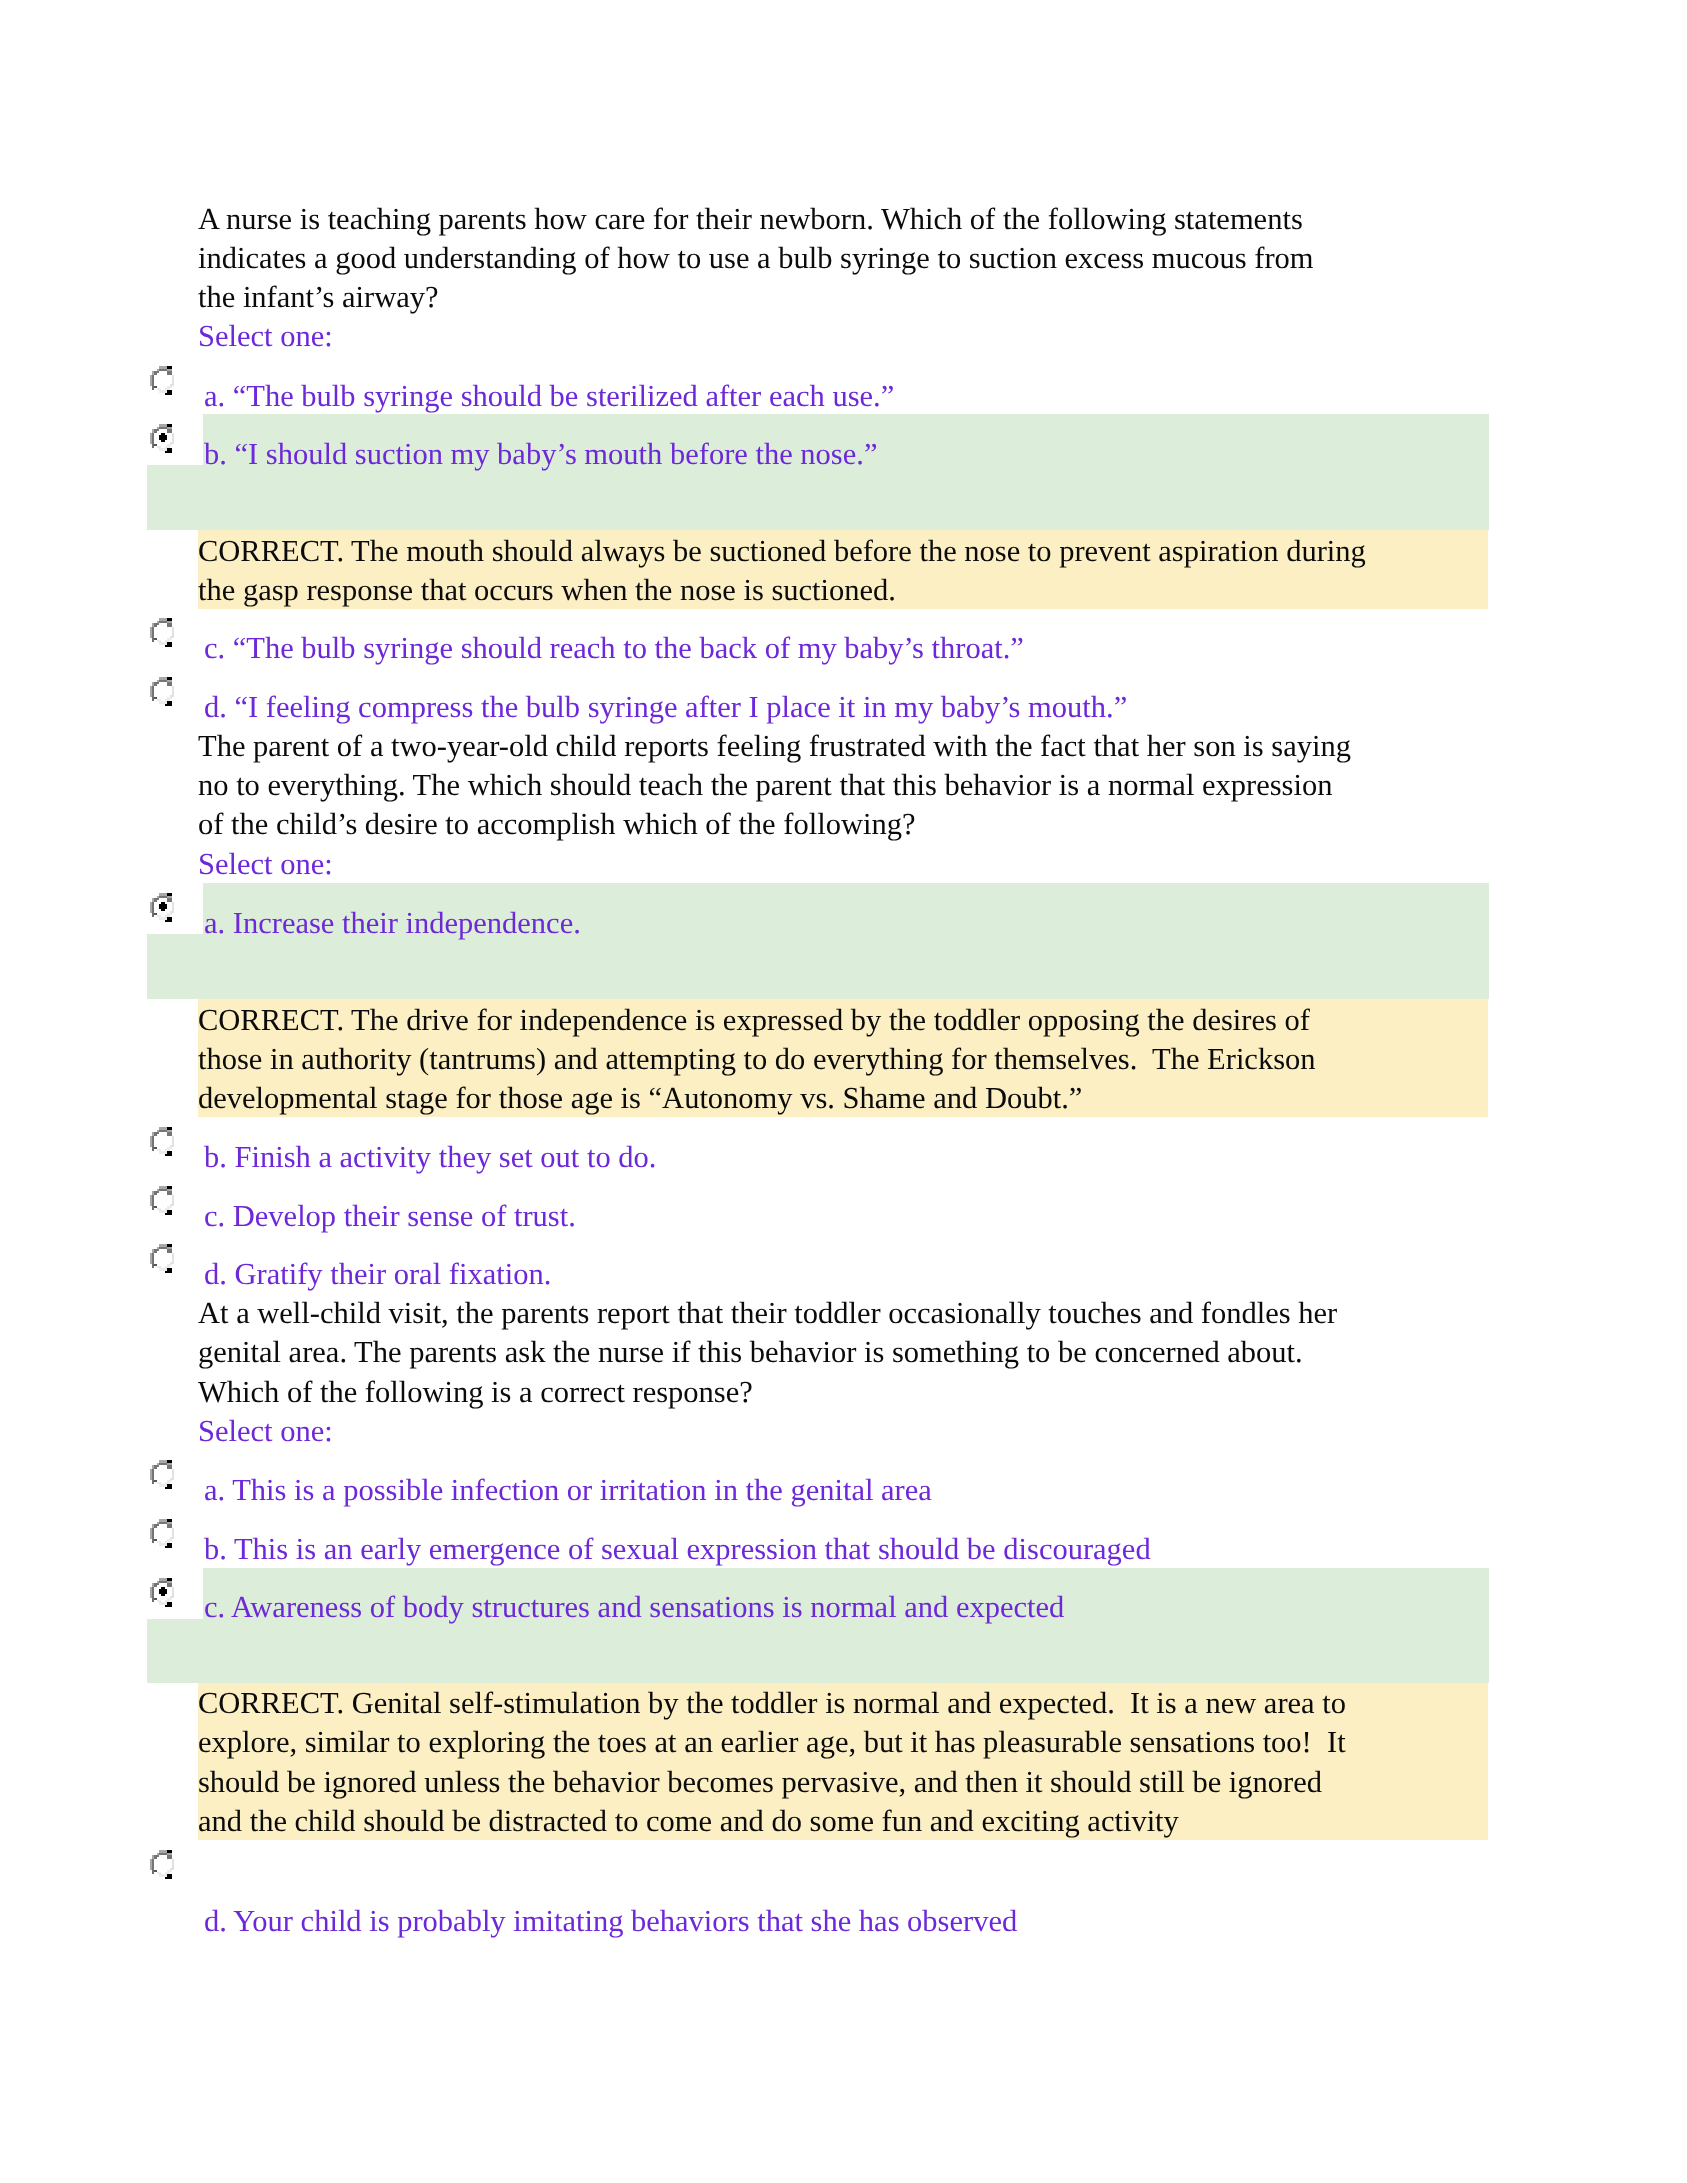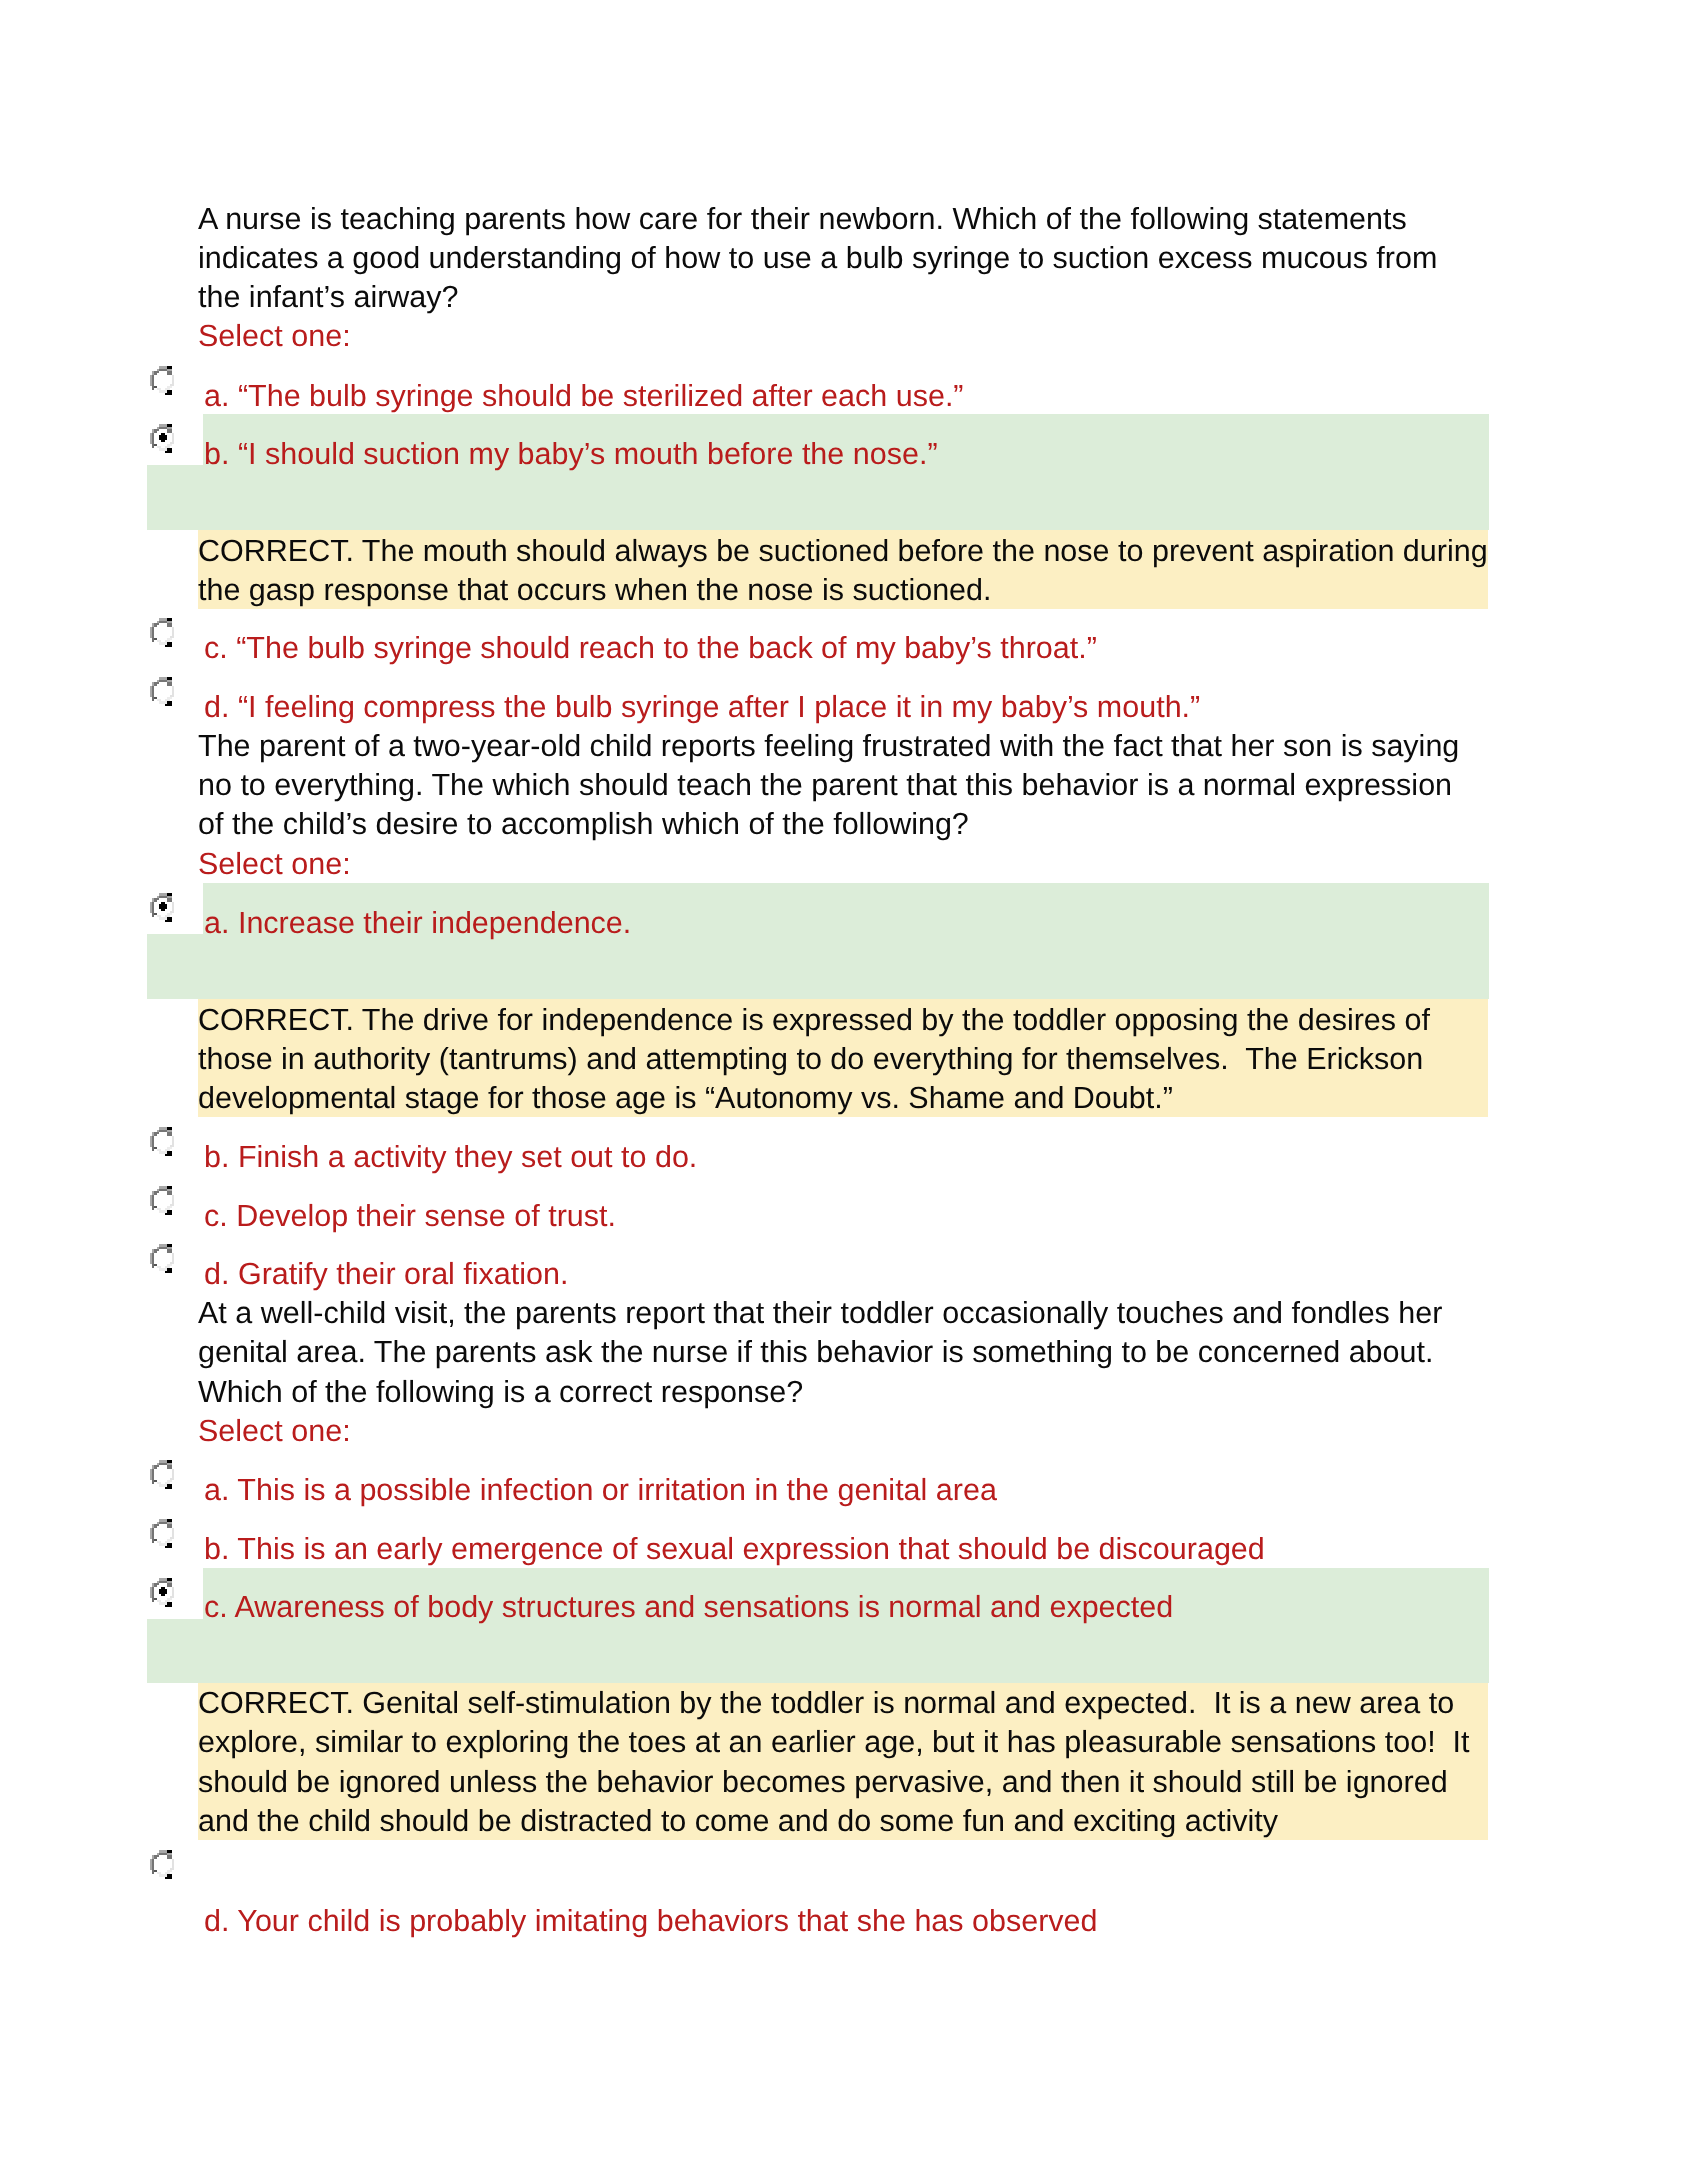--- a/index.html
+++ b/index.html
@@ -1,30 +1,30 @@
 <!DOCTYPE html>
 <html style="font-size:10.6px"><head>
 <meta charset="utf-8">
 <title>Quiz review</title>
 <style>
   html,body{margin:0;padding:0;background:#ffffff;}
   body{width:1687px;height:2183px;font-family:"Liberation Sans", sans-serif;-webkit-font-smoothing:antialiased;text-rendering:geometricPrecision;}
-  .page{position:relative;width:1687px;height:2052px;overflow:hidden;background:#fff;}
+  .page{position:relative;width:1687px;height:2052px;overflow:hidden;background:#fff;font-family:Liberation Serif, serif;}
 
   .hl{position:absolute;}
   .notch{position:absolute;background:#ffffff;}
 
   .ln{
     position:absolute;
     white-space:pre;
     font-size:30.5px;
     line-height:1;
     color:#0b0b0b;
   }
-  .ln.opt{color:#b91c1c;text-align:right;}
+  .ln.opt{color:#6d28d9;text-align:right;}
   .ln.fb{color:#0b0b0b;}
   .radio{position:absolute;}
 </style>
 </head>
 <body>
 
 <div class="page">
   <div id="content">
       <div>
         <div>

